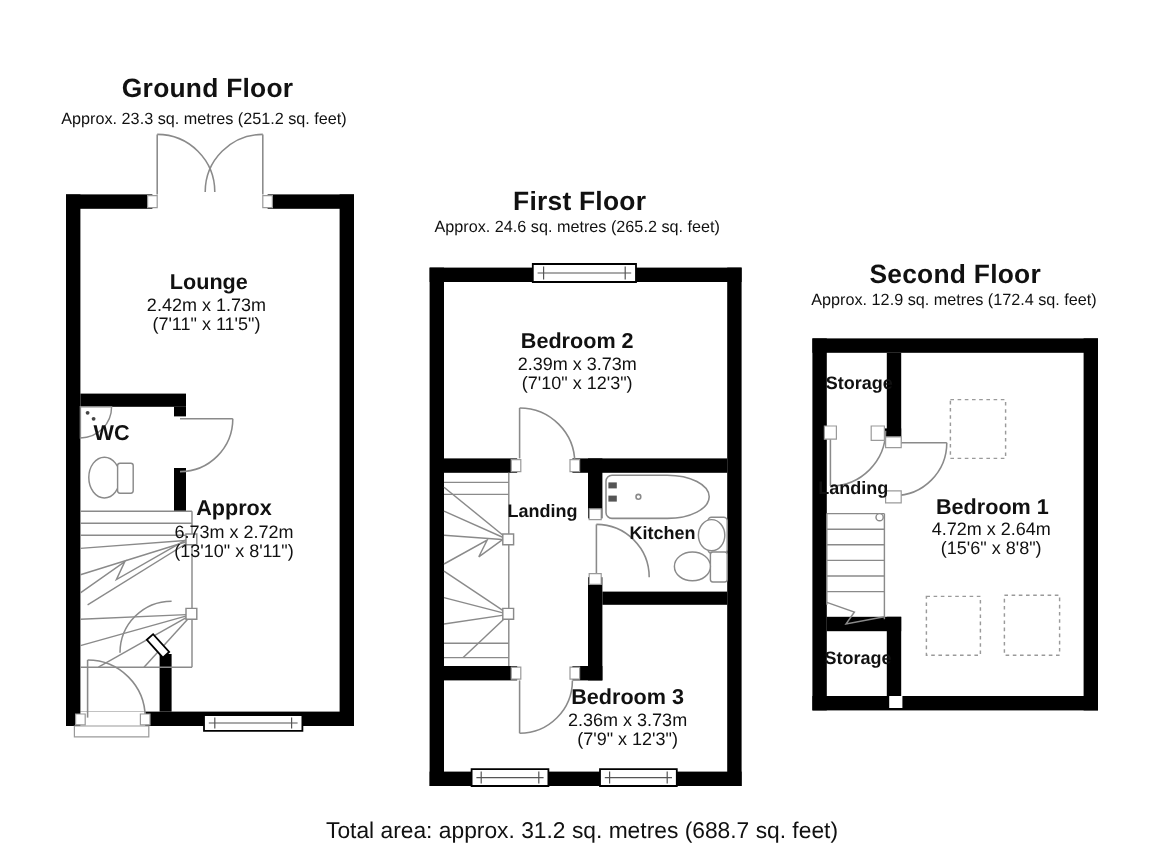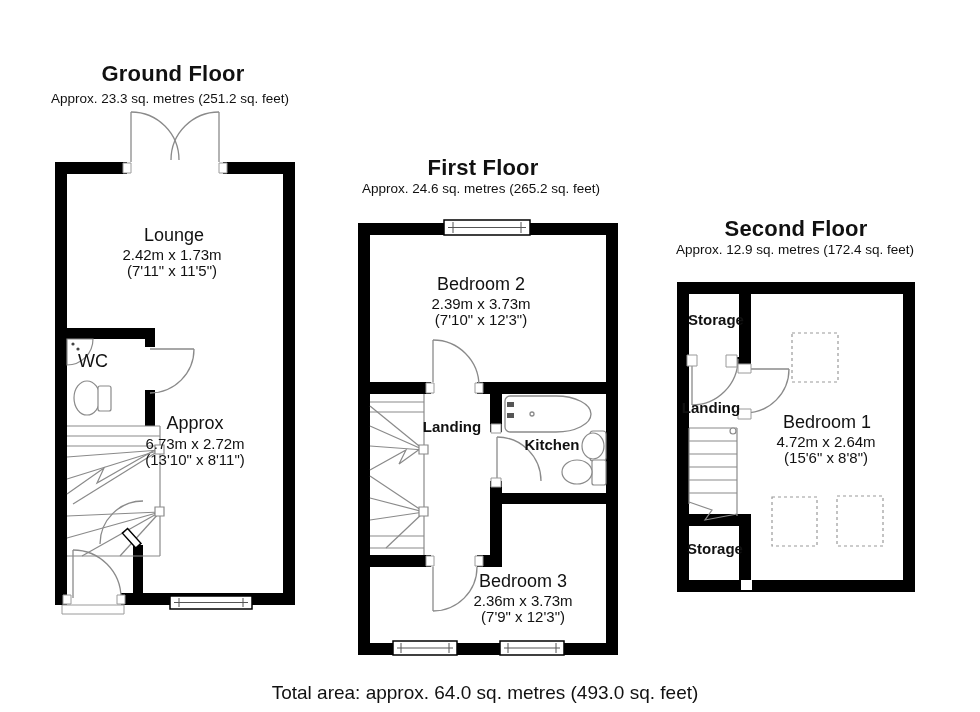--- a/index.html
+++ b/index.html
@@ -4,21 +4,21 @@
 <style>
   html,body{margin:0;padding:0;}
   body{
     width:980px;height:712px;position:relative;background:#ffffff;
     font-family:"Liberation Sans","DejaVu Sans",sans-serif;color:#111;
     overflow:hidden;
   }
   .lbl{position:absolute;transform:translateX(-50%);white-space:nowrap;text-align:right;line-height:1.05;}
   .floor-title{font-size:22px;font-weight:700;letter-spacing:.2px;}
   .floor-sub{font-size:13.5px;font-weight:400;}
-  .room-name{font-size:18px;font-weight:400;}
+  .room-name{font-size:18px;font-weight:700;}
   .room-dim{font-size:15px;font-weight:400;}
   .small-bold{font-size:15px;font-weight:700;}
   .footer-text{font-size:19px;font-weight:400;}
   svg{position:absolute;left:0;top:0;}
   svg *{vector-effect:non-scaling-stroke;}
 </style>
 </head>
 <body>
 
 <svg width="980" height="712" viewBox="0 0 980 712">
@@ -286,13 +286,13 @@
 
 <div class="lbl floor-title" style="left:796px;top:217px">Second Floor</div>
 <div class="lbl floor-sub" style="left:795px;top:243px">Approx. 12.9 sq. metres (172.4 sq. feet)</div>
 <div class="lbl small-bold" style="left:716px;top:312px">Storage</div>
 <div class="lbl small-bold" style="left:711px;top:400px">Landing</div>
 <div class="lbl room-name" style="left:827px;top:413px">Bedroom 1</div>
 <div class="lbl room-dim" style="left:826px;top:434px">4.72m x 2.64m</div>
 <div class="lbl room-dim" style="left:826px;top:450px">(15'6" x 8'8")</div>
 <div class="lbl small-bold" style="left:715px;top:541px">Storage</div>
 
-<div class="lbl footer-text" style="left:485px;top:683px">Total area: approx. 64.0 sq. metres (493.0 sq. feet)</div>
+<div class="lbl footer-text" style="left:485px;top:683px">Total area: approx. 31.2 sq. metres (688.7 sq. feet)</div>
 
 </body></html>

